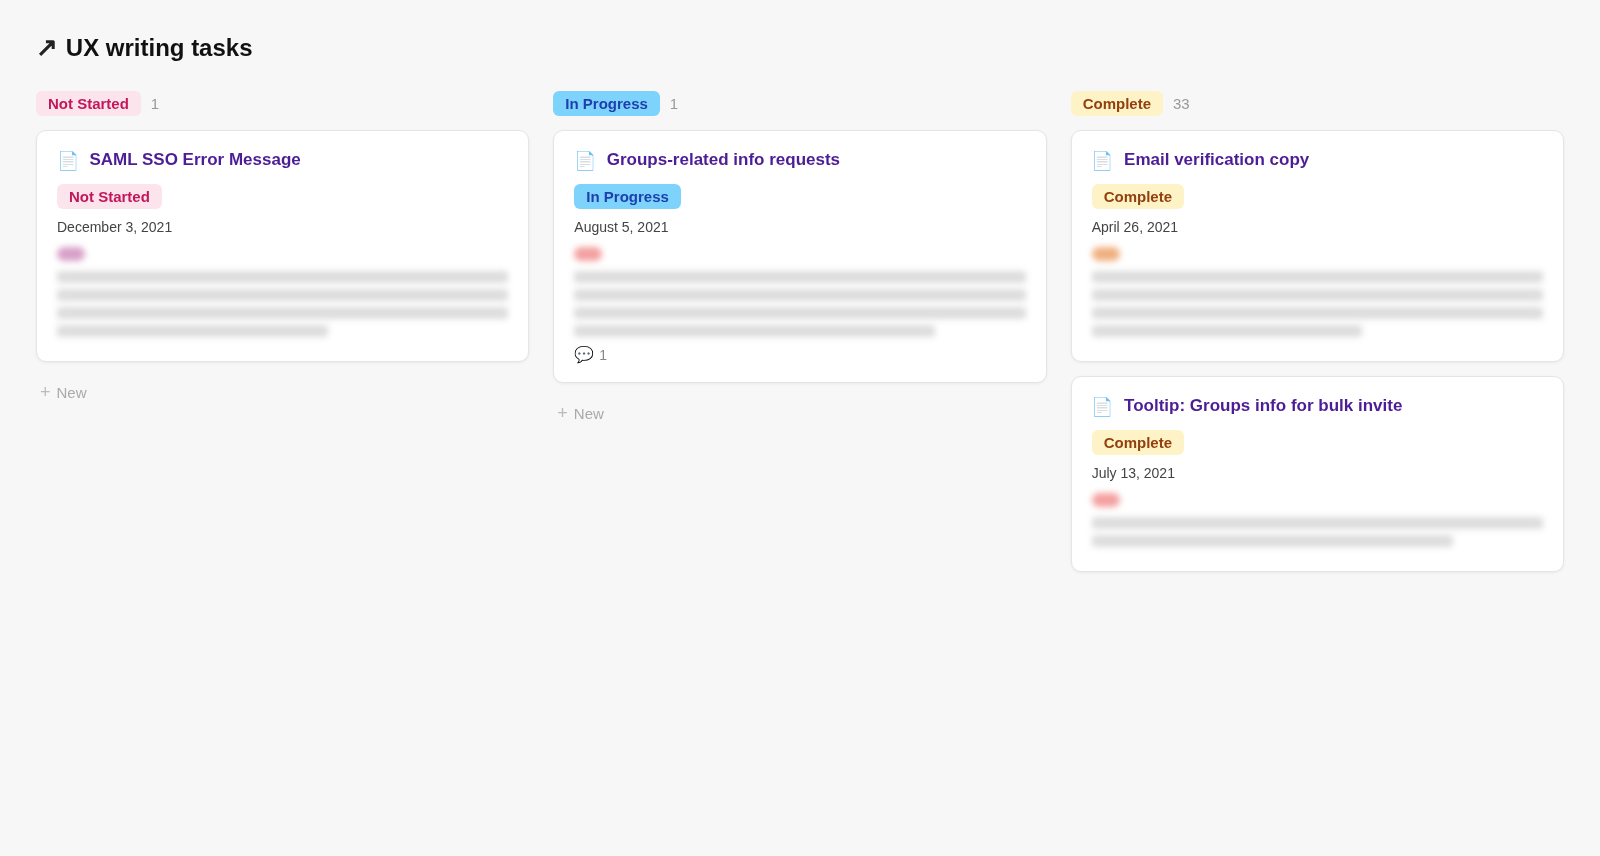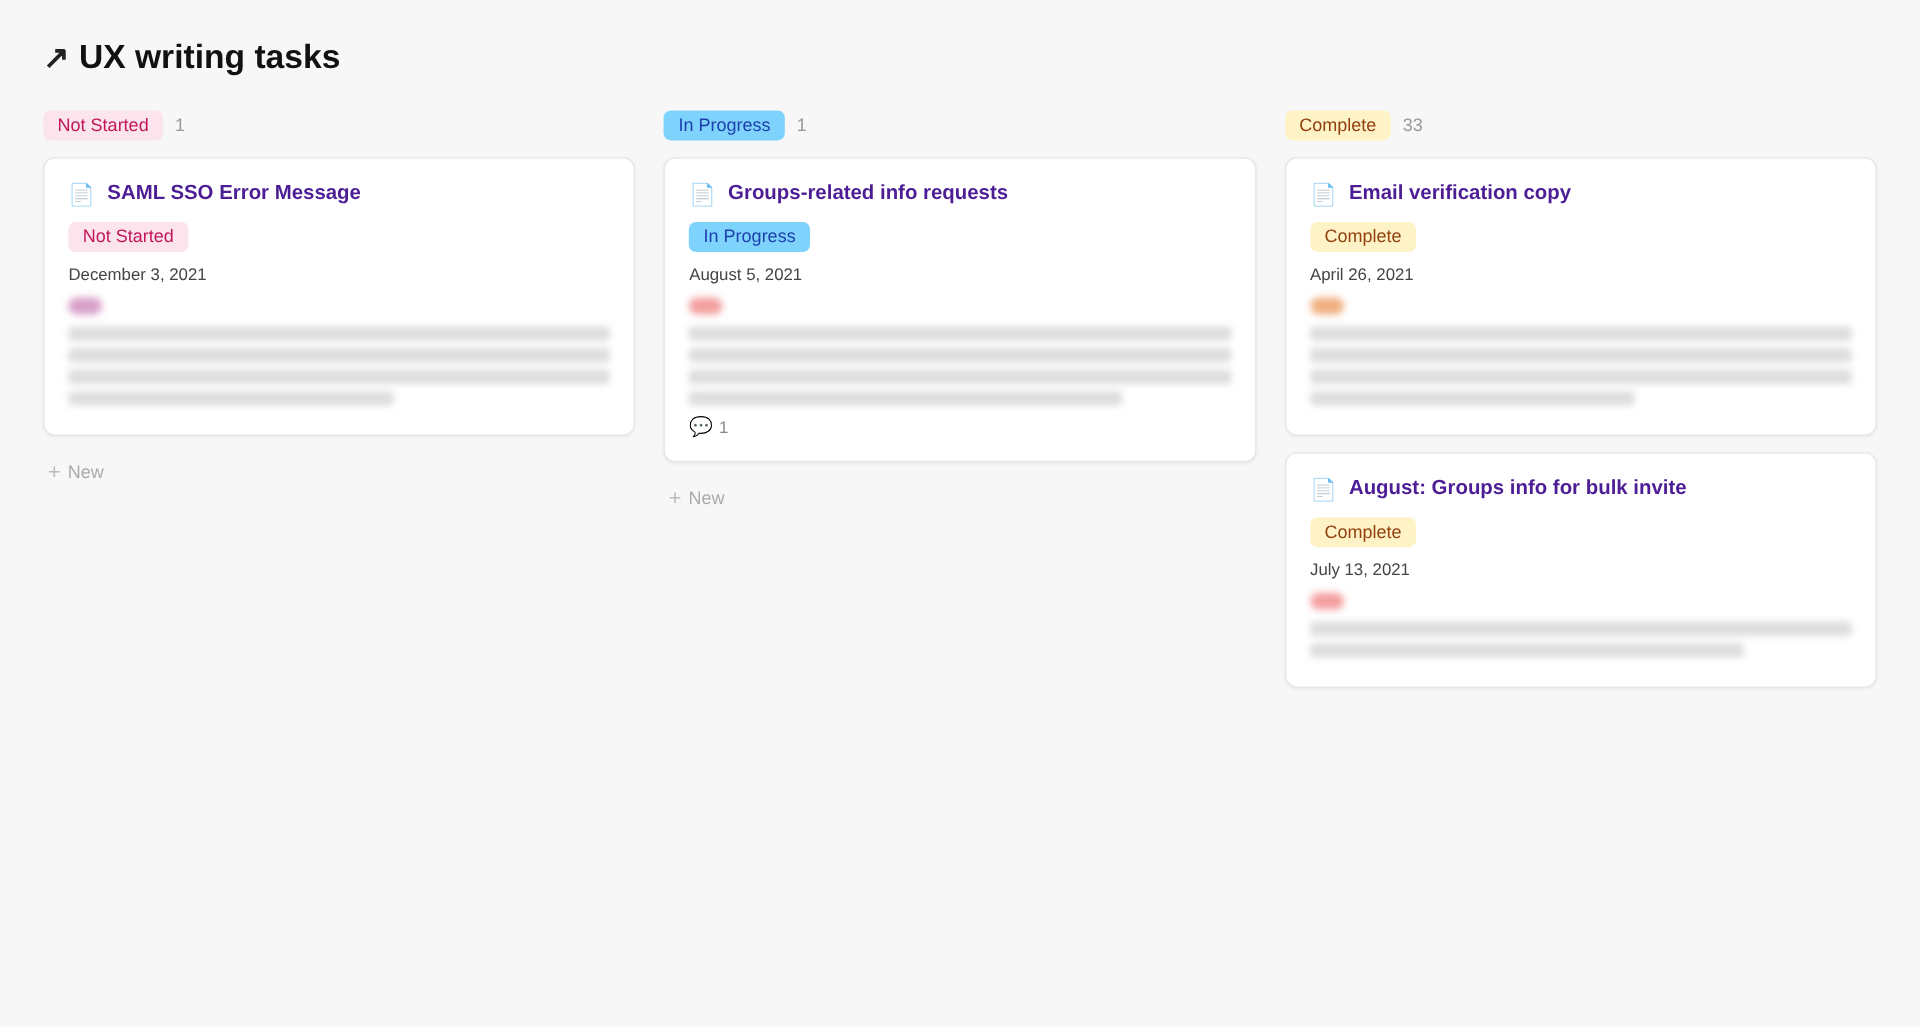--- a/index.html
+++ b/index.html
@@ -14,21 +14,21 @@
       align-items: center;
       gap: 8px;
       margin-bottom: 28px;
     }
     .page-title-icon {
       font-size: 26px;
       color: #222;
       font-weight: 700;
     }
     .page-title {
-      font-size: 28px;
+      font-size: 24px;
       font-weight: 700;
       color: #111;
     }
     .board {
       display: grid;
       grid-template-columns: repeat(3, 1fr);
       gap: 24px;
       align-items: start;
     }
     .column {}
@@ -36,21 +36,21 @@
       display: flex;
       align-items: center;
       gap: 10px;
       margin-bottom: 14px;
     }
     .status-badge {
       display: inline-block;
       padding: 4px 12px;
       border-radius: 6px;
       font-size: 15px;
-      font-weight: 400;
+      font-weight: 700;
     }
     .badge-not-started {
       background: #fce4ec;
       color: #c2185b;
     }
     .badge-in-progress {
       background: #7dd3fc;
       color: #1e40af;
     }
     .badge-complete {
@@ -222,21 +222,21 @@
         <div class="card-date">April 26, 2021</div>
         <div class="blurred-avatar blurred-avatar-orange"></div>
         <div class="blurred-line full"></div>
         <div class="blurred-line full"></div>
         <div class="blurred-line full"></div>
         <div class="blurred-line short"></div>
       </div>
       <div class="card">
         <div class="card-title-row">
           <span class="card-icon">📄</span>
-          <span class="card-title">August: Groups info for bulk invite</span>
+          <span class="card-title">Tooltip: Groups info for bulk invite</span>
         </div>
         <div class="card-badge"><span class="status-badge badge-complete">Complete</span></div>
         <div class="card-date">July 13, 2021</div>
         <div class="blurred-avatar blurred-avatar-pink"></div>
         <div class="blurred-line full"></div>
         <div class="blurred-line medium"></div>
       </div>
     </div>
   </div>
 

